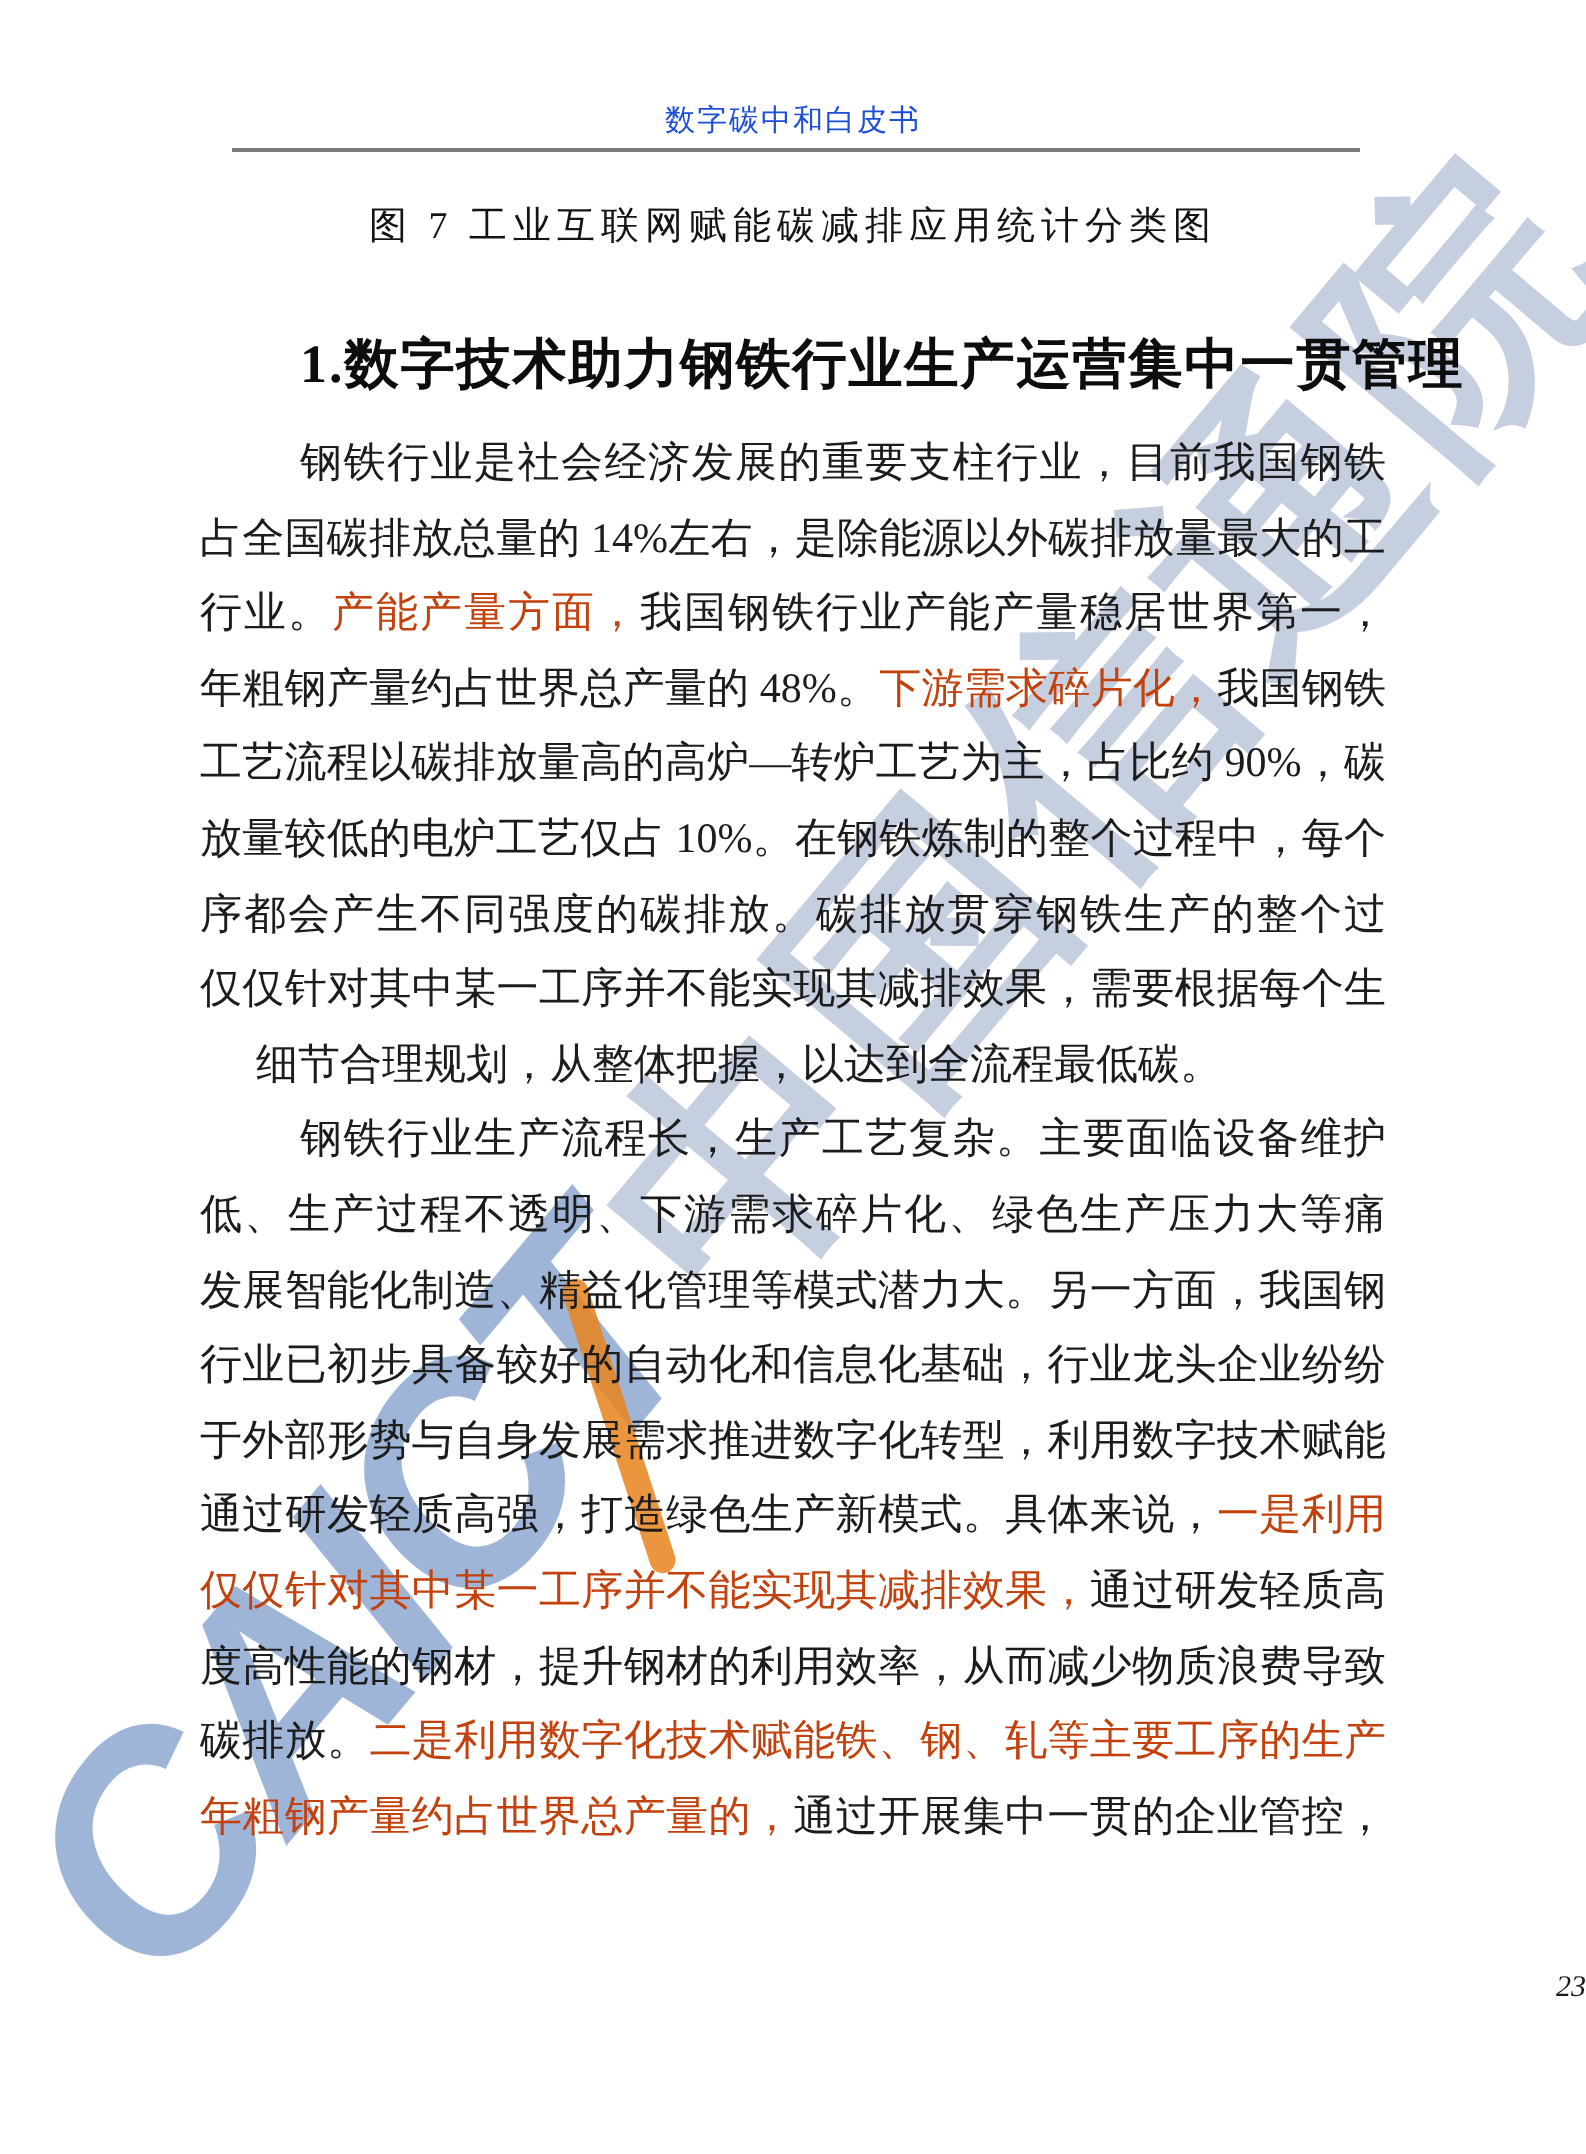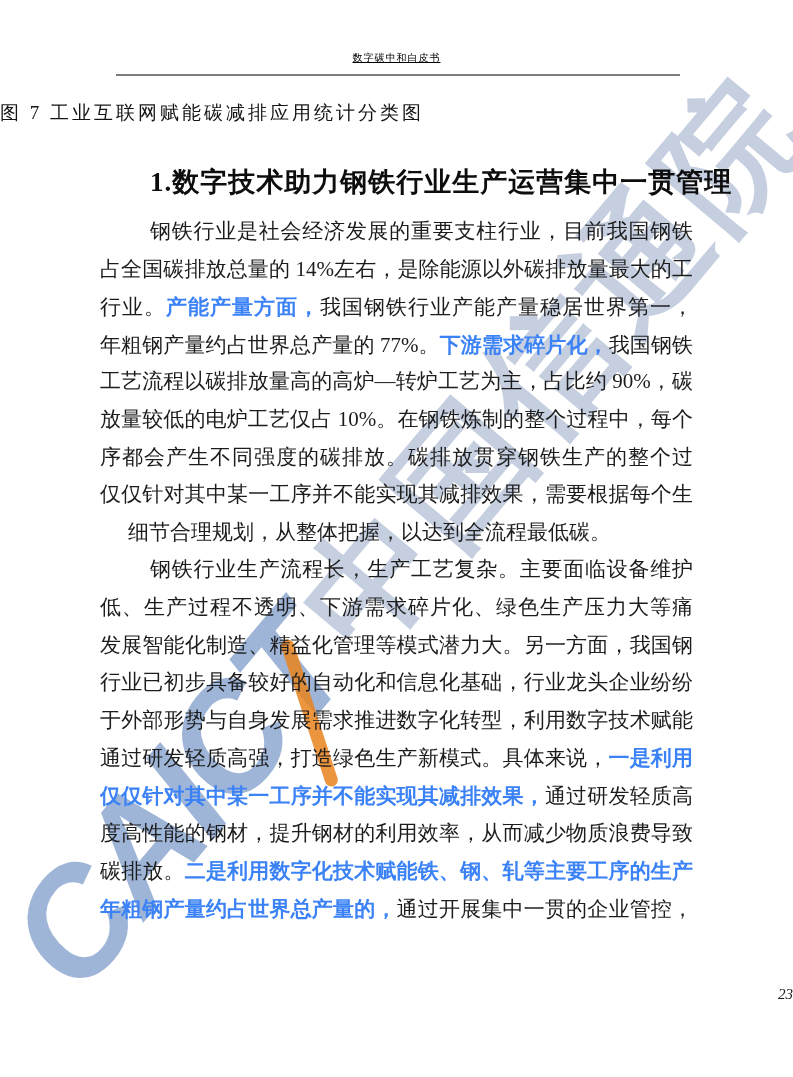--- a/index.html
+++ b/index.html
@@ -30,49 +30,49 @@
     font-size:132px;letter-spacing:7px;
     margin-left:14px;
   }
   .wm-slash{
     position:absolute;left:303px;top:636px;width:13px;height:154px;
     transform:rotate(-18deg);border-radius:7px;opacity:.85;
   }
   
   .header-title{
     position:absolute;top:51px;left:0;width:100%;z-index:1;
-    text-align:center;font-size:10px;letter-spacing:1px;color:#000000;text-decoration:underline;
+    text-align:center;font-size:15px;letter-spacing:1px;color:#1d4ed8;
   }
   .header-rule{
     position:absolute;top:74px;left:116px;width:564px;height:2px;
     background:#7d7d7d;z-index:1;
   }
   
   .fig-caption{
     position:absolute;top:100px;left:0;width:100%;z-index:1;
-    font-size:19px;letter-spacing:3px;color:#141414;
+    text-align:center;font-size:19px;letter-spacing:3px;color:#141414;
   }
   .section-heading{
     position:absolute;top:164px;left:150px;margin:0;z-index:1;
     font-size:27px;font-weight:700;letter-spacing:1px;color:#0d0d0d;
   }
   
   .body-text{
     position:absolute;top:213px;left:100px;width:593px;z-index:1;
     font-size:21px;color:#1c1c1c;
   }
   .bline{
     height:37.6px;line-height:37.6px;overflow:hidden;
     text-align:justify;text-align-last:justify;
   }
   .bline.nojust{text-align:center;text-align-last:left;margin-left:28px;}
   .bline.indent{text-indent:50px;}
   .bseg-b{
     font-family:"Liberation Sans","DejaVu Sans",sans-serif;
-    font-weight:700;color:#3b82f6;
+    font-weight:400;color:#c2410c;
   }
   
   .page-number{
     position:absolute;top:986px;left:0;width:100%;z-index:1;
     text-align:right;font-size:15px;color:#1a1a1a;font-style:italic;
   }
 </style>
 </head>
 <body>
 
@@ -89,21 +89,21 @@
   <div class="header-rule"></div>
 
   <div class="fig-caption">图 7 工业互联网赋能碳减排应用统计分类图</div>
 
   <h1 class="section-heading">1.数字技术助力钢铁行业生产运营集中一贯管理</h1>
 
   <div class="body-text" id="body-lines">
       <div class="bline indent"><span>钢铁行业是社会经济发展的重要支柱行业，目前我国钢铁行业</span></div>
       <div class="bline"><span>占全国碳排放总量的 14%左右，是除能源以外碳排放量最大的工业</span></div>
       <div class="bline"><span>行业。</span><span class="bseg-b">产能产量方面，</span><span>我国钢铁行业产能产量稳居世界第一，2020</span></div>
-      <div class="bline"><span>年粗钢产量约占世界总产量的 77%。</span><span class="bseg-b">下游需求碎片化，</span><span>我国钢铁行业</span></div>
+      <div class="bline"><span>年粗钢产量约占世界总产量的 48%。</span><span class="bseg-b">下游需求碎片化，</span><span>我国钢铁行业</span></div>
       <div class="bline"><span>工艺流程以碳排放量高的高炉—转炉工艺为主，占比约 90%，碳排</span></div>
       <div class="bline"><span>放量较低的电炉工艺仅占 10%。在钢铁炼制的整个过程中，每个工</span></div>
       <div class="bline"><span>序都会产生不同强度的碳排放。碳排放贯穿钢铁生产的整个过程，</span></div>
       <div class="bline"><span>仅仅针对其中某一工序并不能实现其减排效果，需要根据每个生产</span></div>
       <div class="bline nojust"><span>细节合理规划，从整体把握，以达到全流程最低碳。</span></div>
       <div class="bline indent"><span>钢铁行业生产流程长，生产工艺复杂。主要面临设备维护效率</span></div>
       <div class="bline"><span>低、生产过程不透明、下游需求碎片化、绿色生产压力大等痛点，</span></div>
       <div class="bline"><span>发展智能化制造、精益化管理等模式潜力大。另一方面，我国钢铁</span></div>
       <div class="bline"><span>行业已初步具备较好的自动化和信息化基础，行业龙头企业纷纷基</span></div>
       <div class="bline"><span>于外部形势与自身发展需求推进数字化转型，利用数字技术赋能企</span></div>

